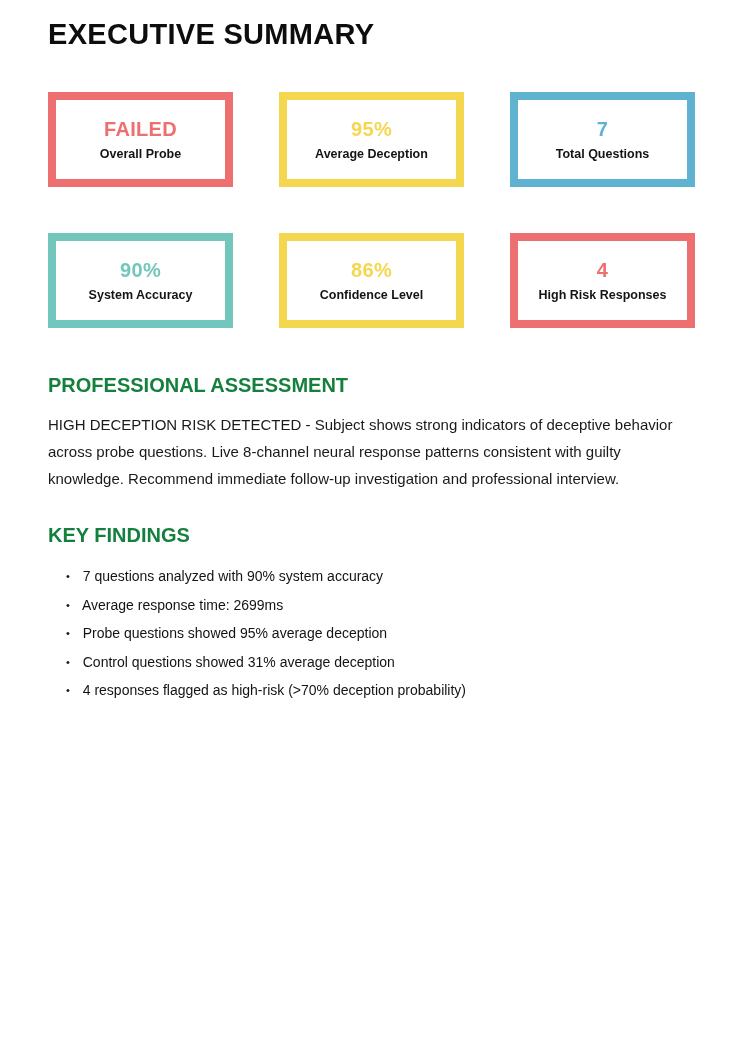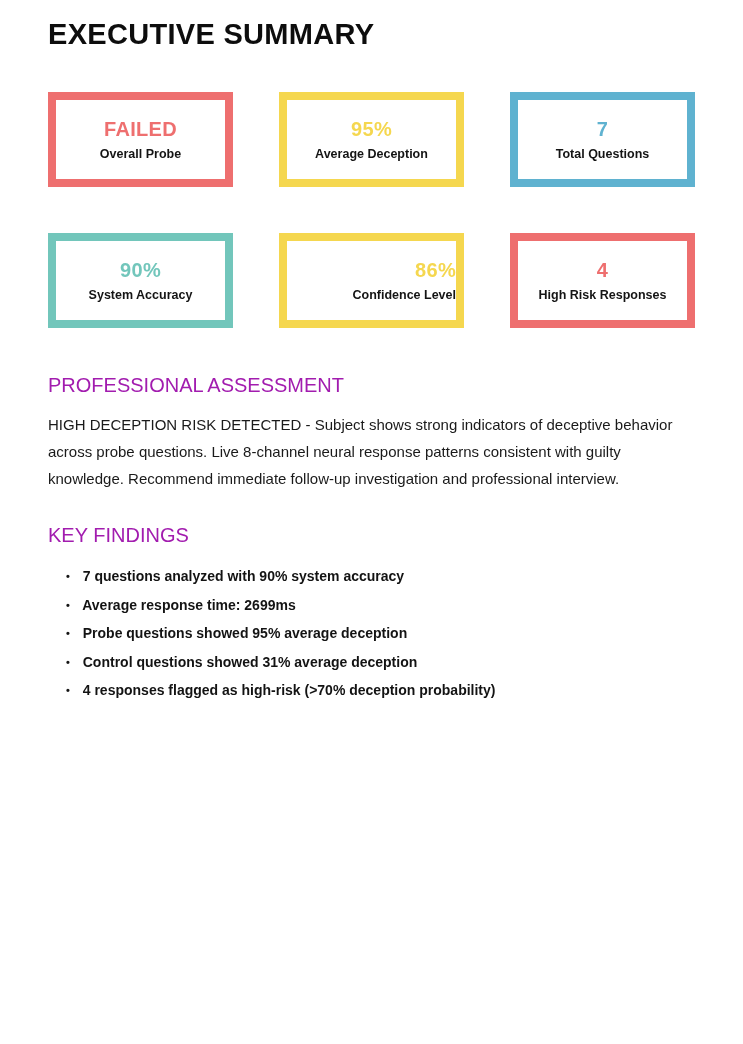--- a/index.html
+++ b/index.html
@@ -58,41 +58,41 @@
   .card-label {
     font-size: 12.5px;
     font-weight: bold;
     color: #141414;
     line-height: 1;
   }
   h2.section-heading {
     margin: 0;
     font-size: 20px;
     line-height: 24px;
-    font-weight: normal;
-    color: #a21caf;
+    font-weight: bold;
+    color: #15803d;
   }
   h2.assessment-heading { margin-top: 45px; }
   p.assessment-body {
     margin: 14px 0 0 0;
     font-size: 15px;
     line-height: 27px;
     font-weight: normal;
     color: #1a1a1a;
     max-width: 647px;
   }
   h2.findings-heading { margin-top: 31px; }
   ul.findings-list {
     list-style: none;
     margin: 15px 0 0 0;
     padding: 0 0 0 18px;
   }
   ul.findings-list li {
     font-size: 14px;
-    font-weight: bold;
+    font-weight: normal;
     line-height: 28.5px;
     color: #131313;
   }
   .bullet {
     display: inline-block;
     font-size: 11px;
     margin-right: 9px;
     vertical-align: 1px;
     color: #131313;
   }
@@ -128,21 +128,21 @@
         <div class="card" style="border-color: rgb(95, 178, 208);">
           <div class="card-value" style="color: rgb(95, 178, 208);">7</div>
           <div class="card-label">Total Questions</div>
         </div>
 
         <div class="card" style="border-color: rgb(114, 198, 187);">
           <div class="card-value" style="color: rgb(114, 198, 187);">90%</div>
           <div class="card-label">System Accuracy</div>
         </div>
 
-        <div class="card" style="border-color: rgb(245, 215, 79); align-items: flex-end;">
+        <div class="card" style="border-color: rgb(245, 215, 79);">
           <div class="card-value" style="color: rgb(245, 215, 79);">86%</div>
           <div class="card-label">Confidence Level</div>
         </div>
 
         <div class="card" style="border-color: rgb(238, 111, 111);">
           <div class="card-value" style="color: rgb(238, 111, 111);">4</div>
           <div class="card-label">High Risk Responses</div>
         </div>
       </div>
 

